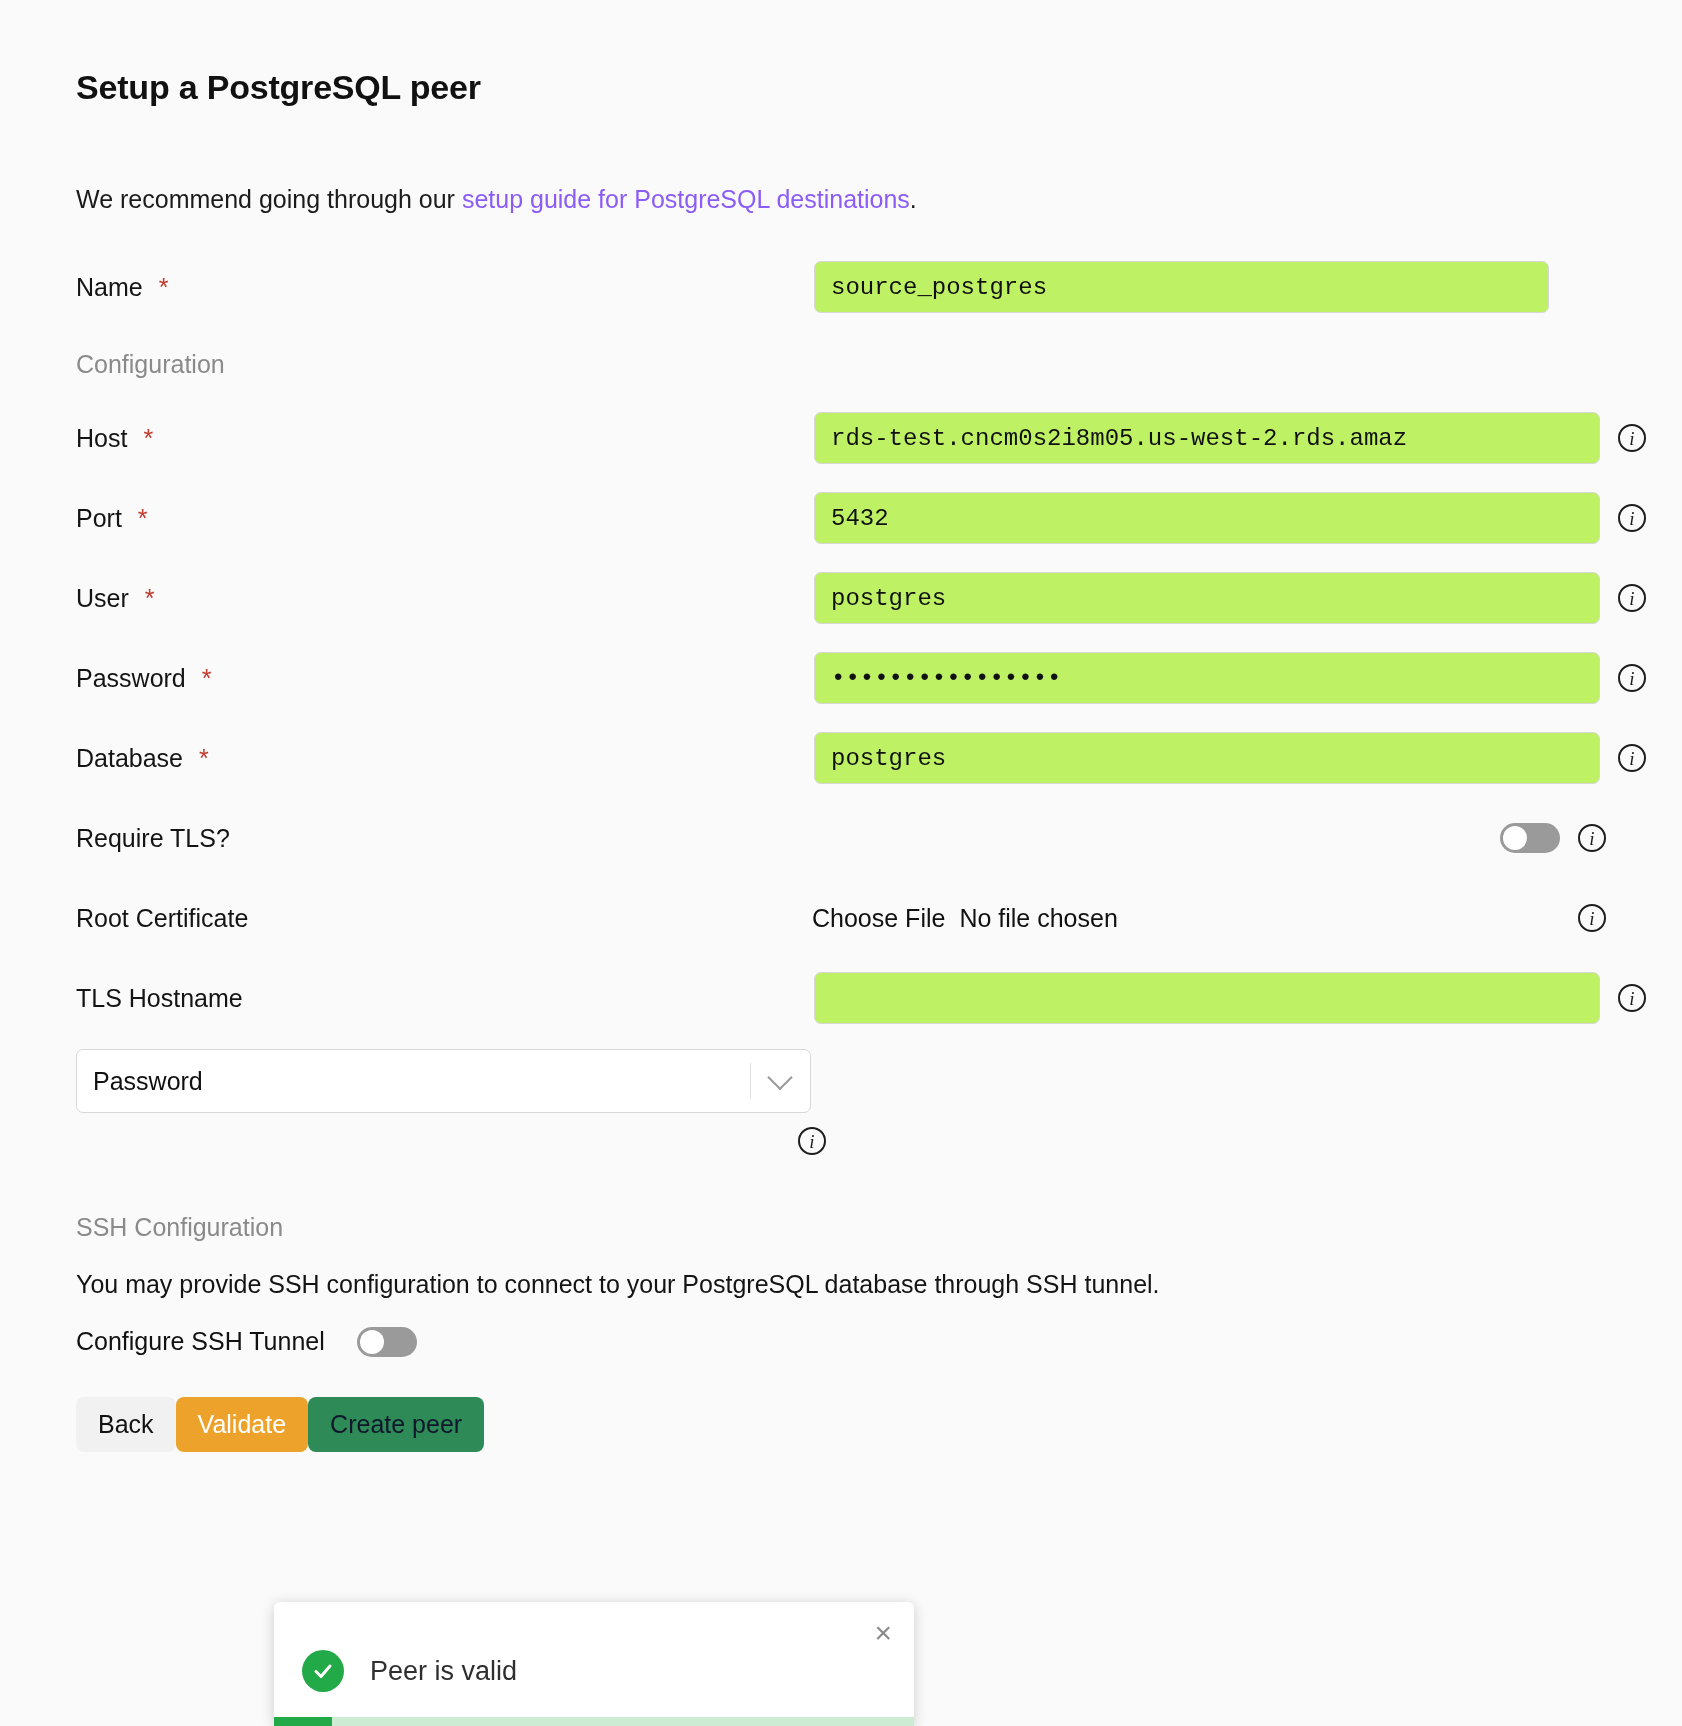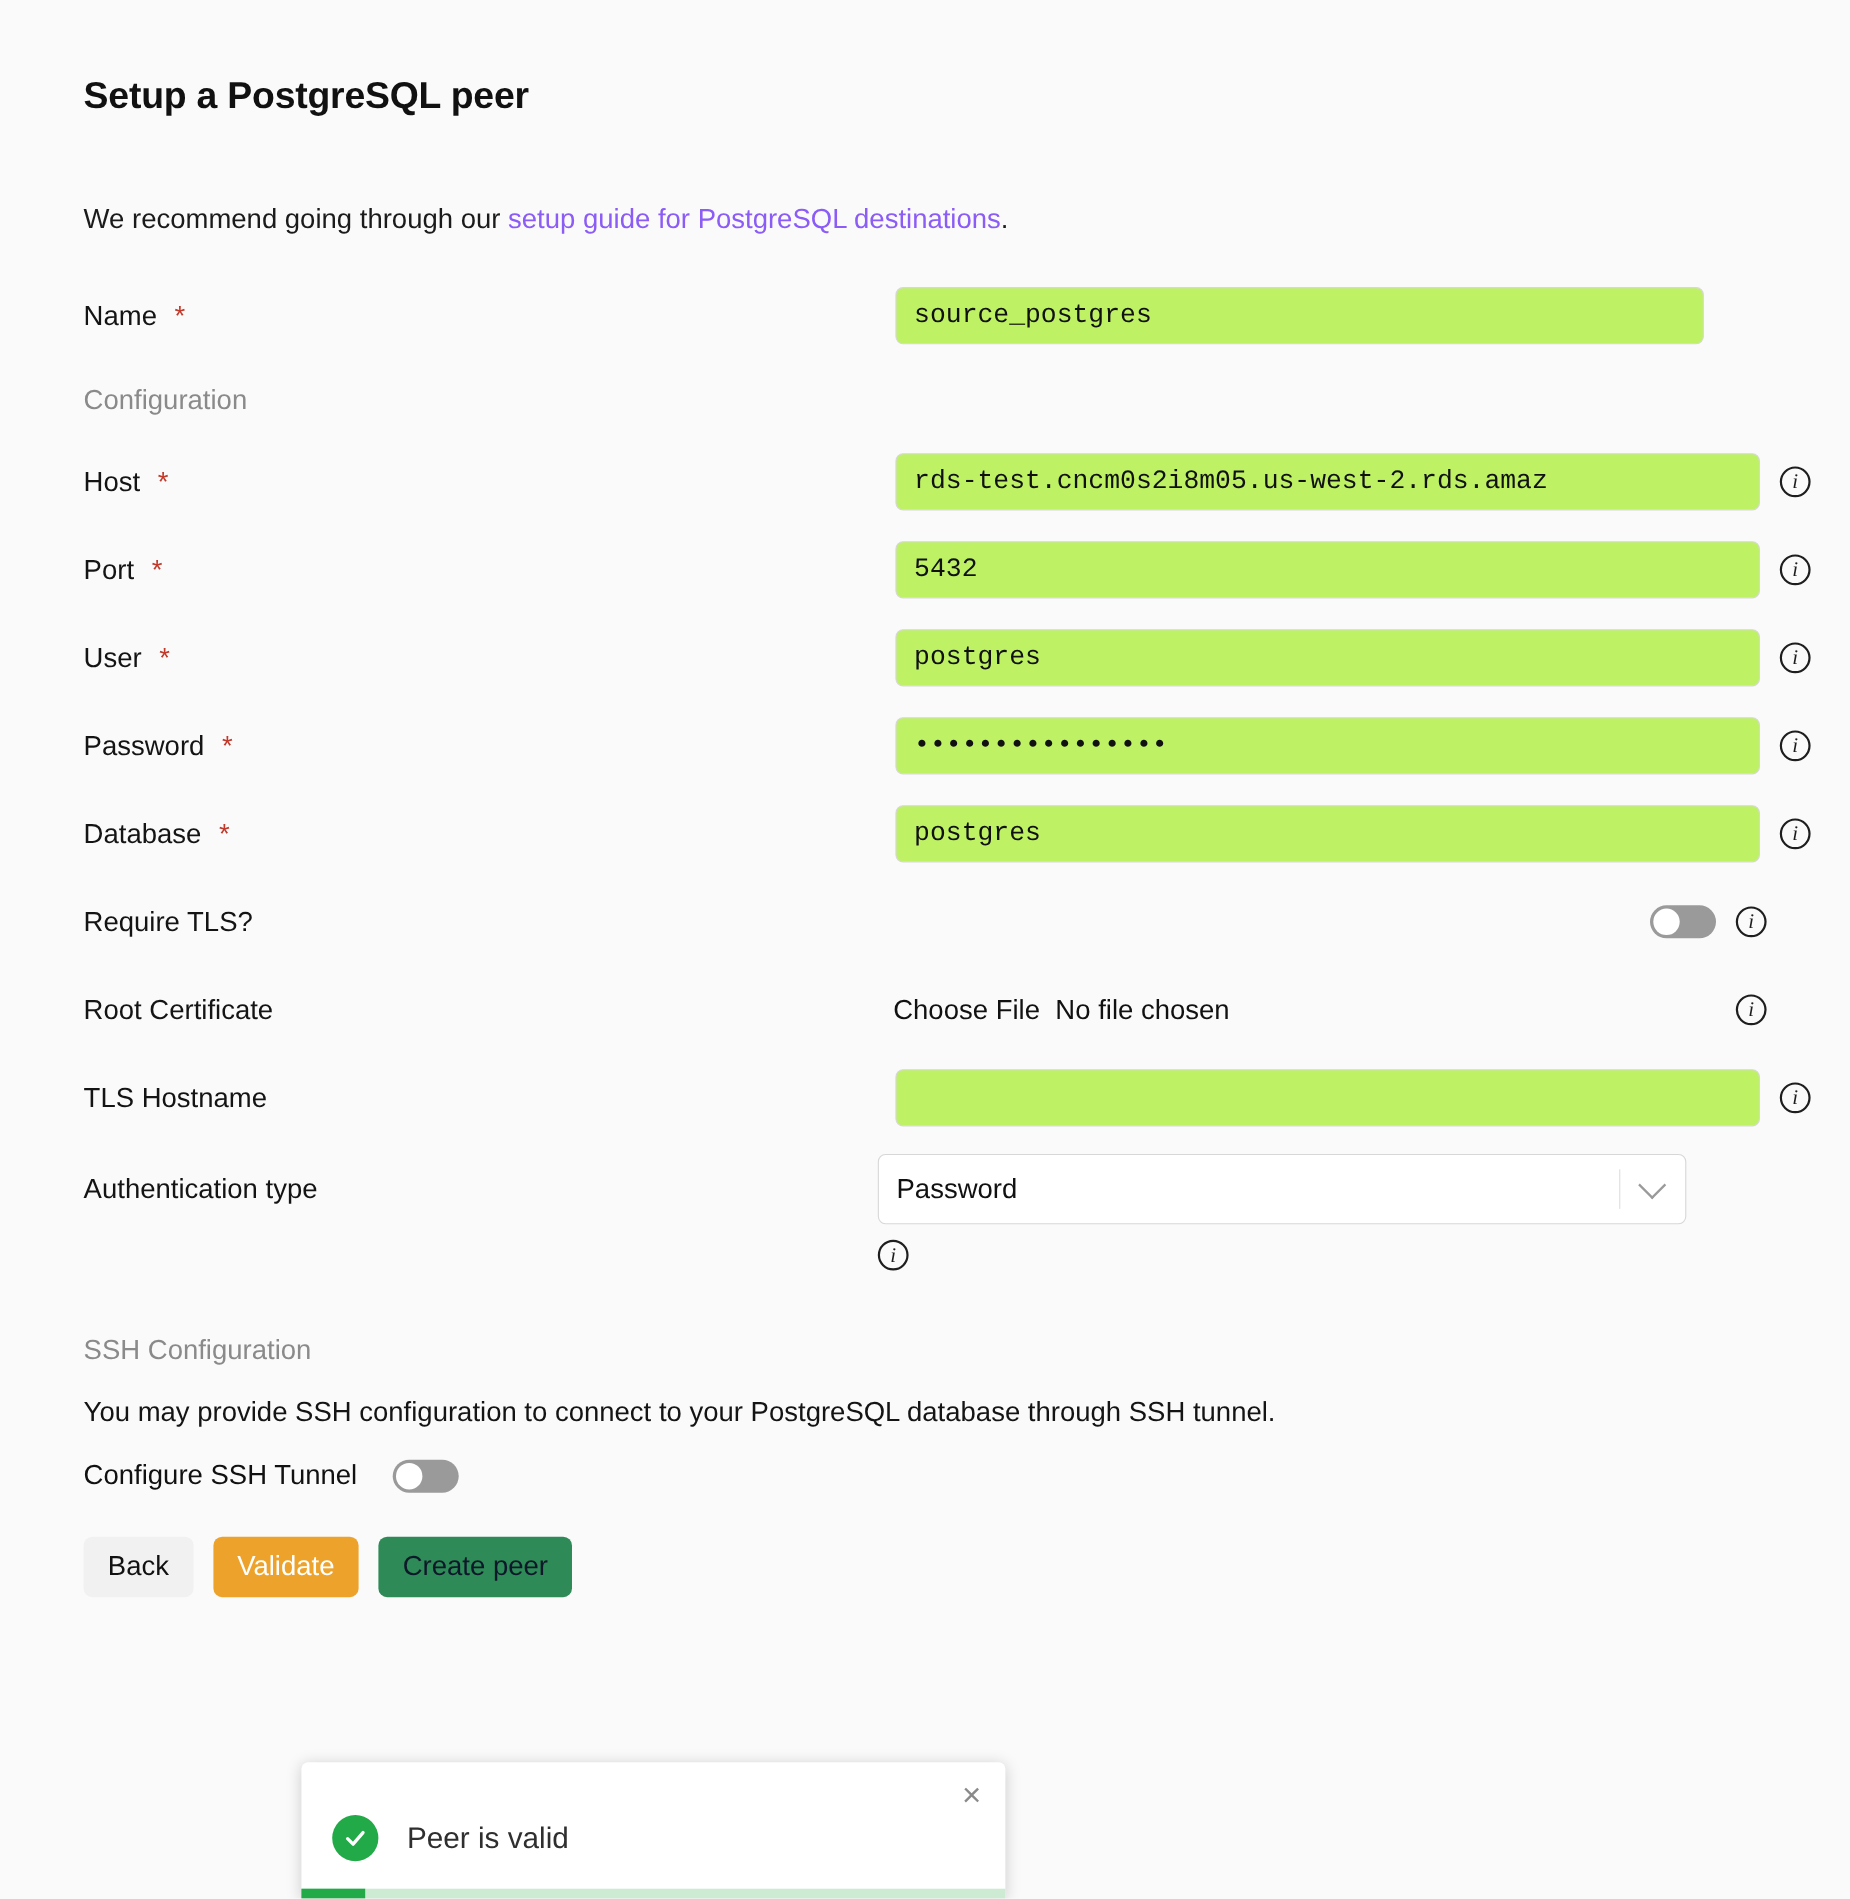--- a/index.html
+++ b/index.html
@@ -194,21 +194,20 @@
     margin-bottom: 40px;
   }
   .ssh-toggle-row .lbl {
     font-size: 25px;
     color: #111111;
     margin-right: 32px;
   }
   .buttons {
     display: flex;
     align-items: center;
-    gap: 18px;
   }
   button {
     font-family: "Liberation Sans", sans-serif;
     font-size: 25px;
     border: none;
     border-radius: 8px;
     padding: 13px 22px;
     cursor: pointer;
   }
   .btn-back { background: #f1f1f1; color: #111111; }
@@ -379,23 +378,20 @@
       <div class="row-label">
         <span>TLS Hostname</span>
       </div>
       <div class="control">
         <input class="txt cfg-field" type="text" value="" style="">
         <span class="info-icon">i</span>
       </div>
     </div>
 
     <div class="row" style="margin-bottom:0;">
-      <div class="row-label">
-        <span>Authentication type</span>
-      </div>
       <div class="control">
         <div class="select-wrap">
           <select class="sel">
             <option>Password</option>
           </select>
           <span class="divider"></span>
           <span class="chev"></span>
         </div>
       </div>
     </div>

